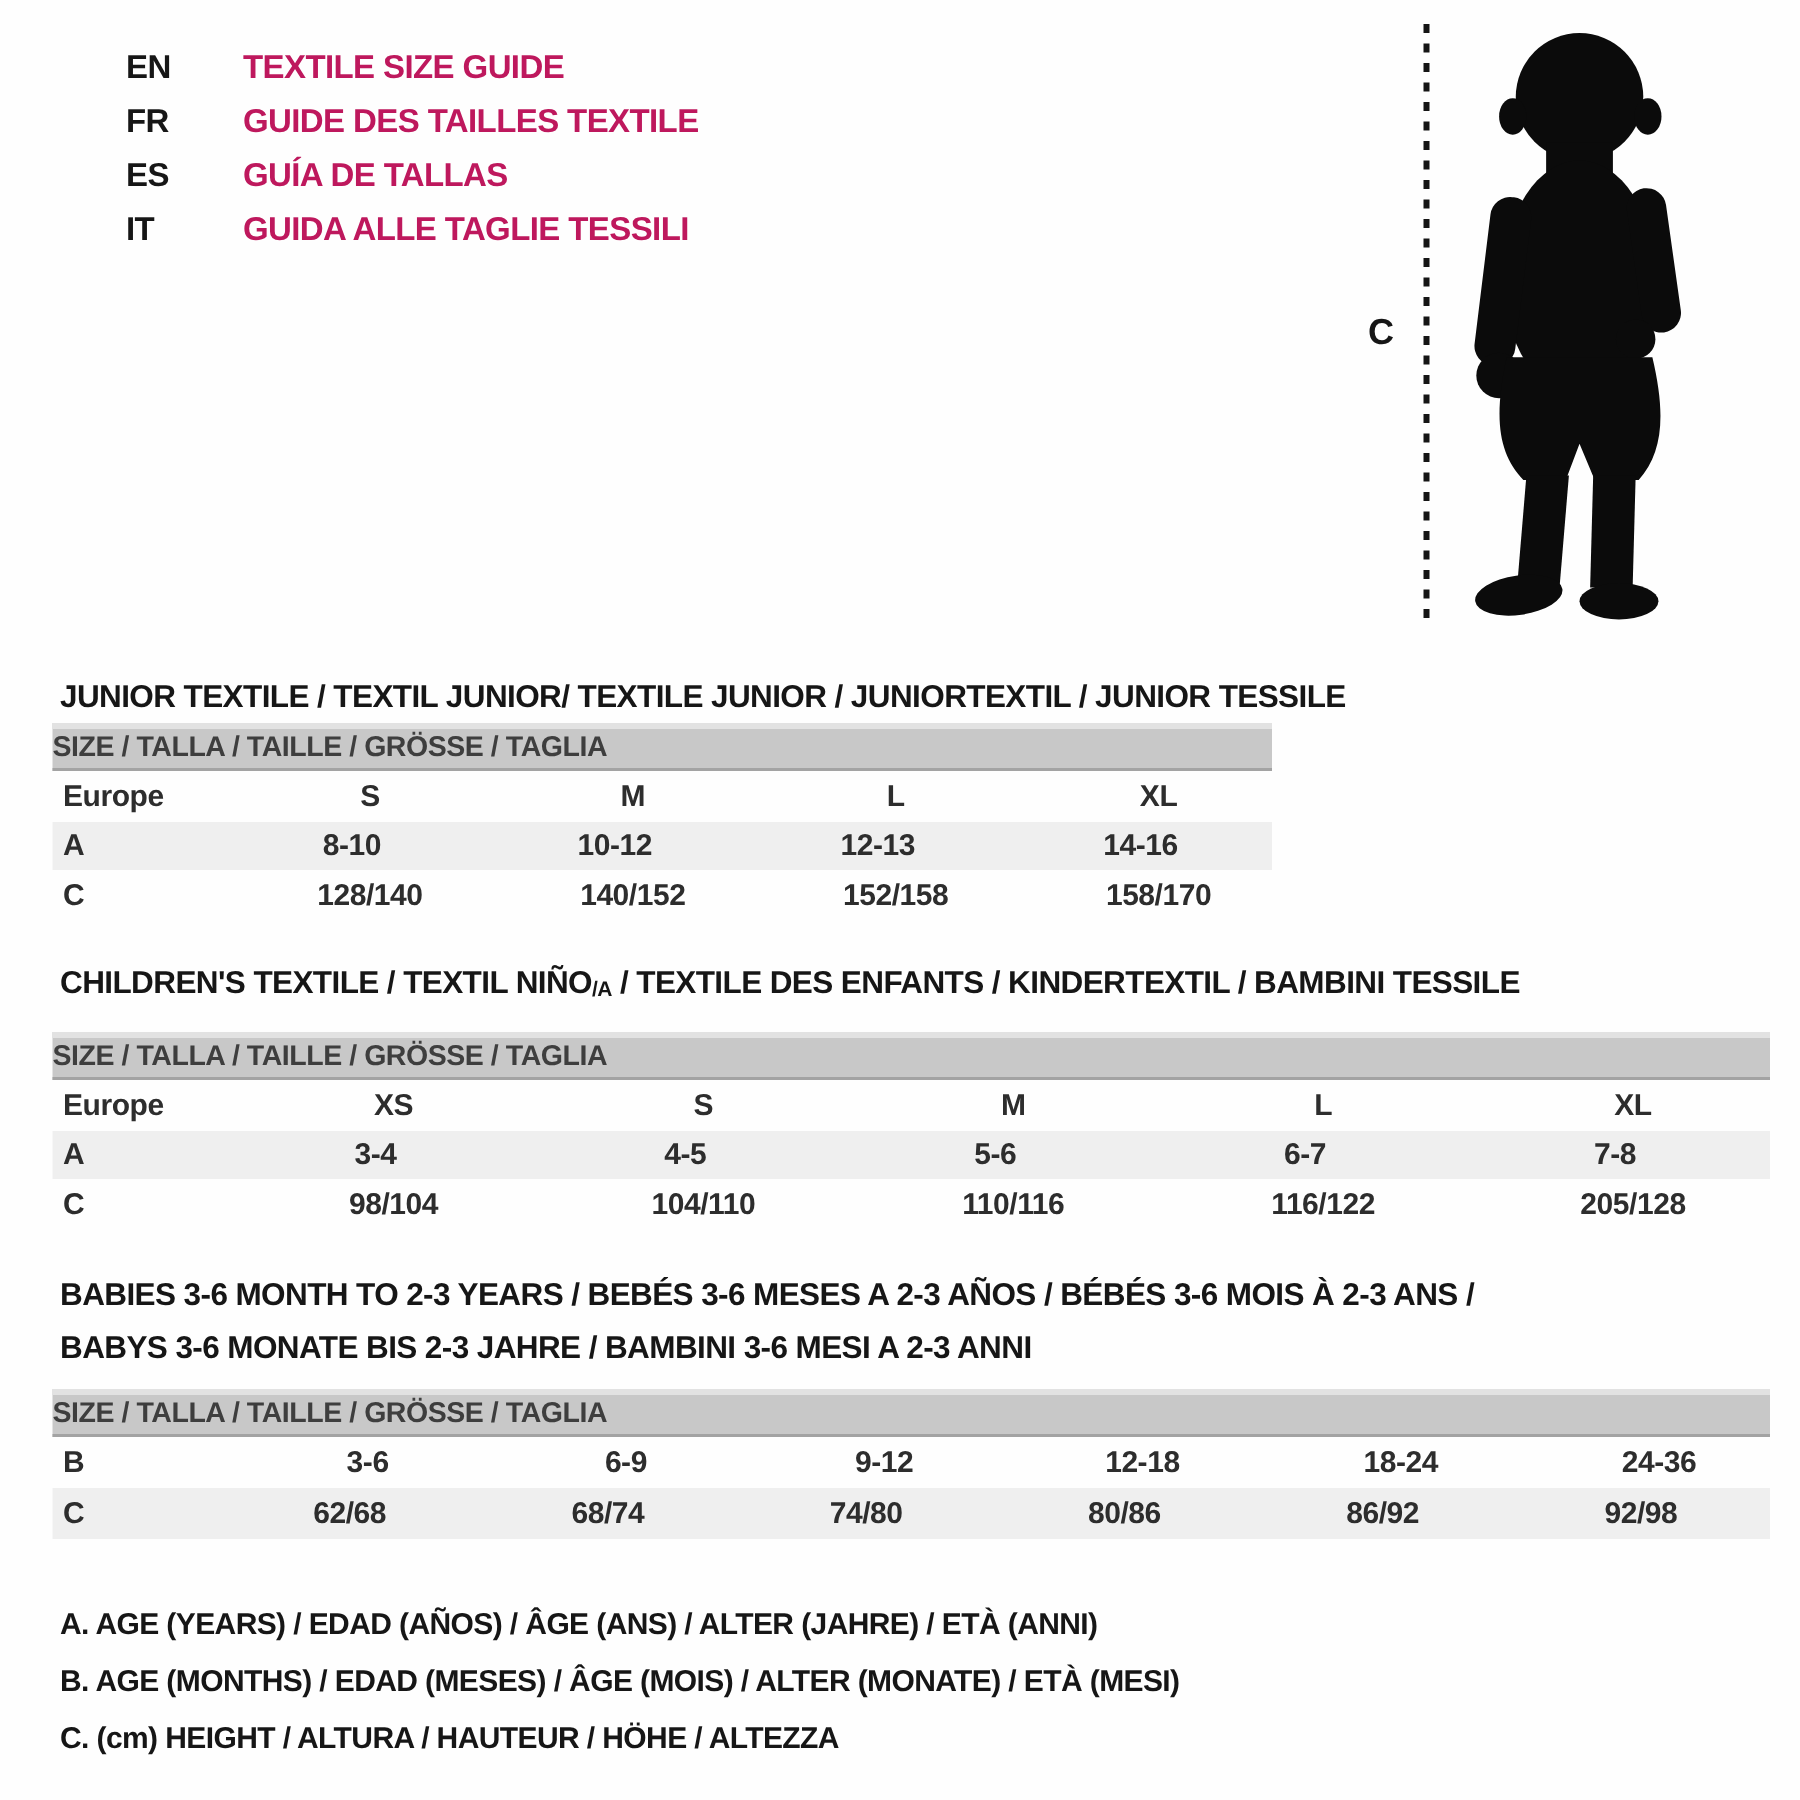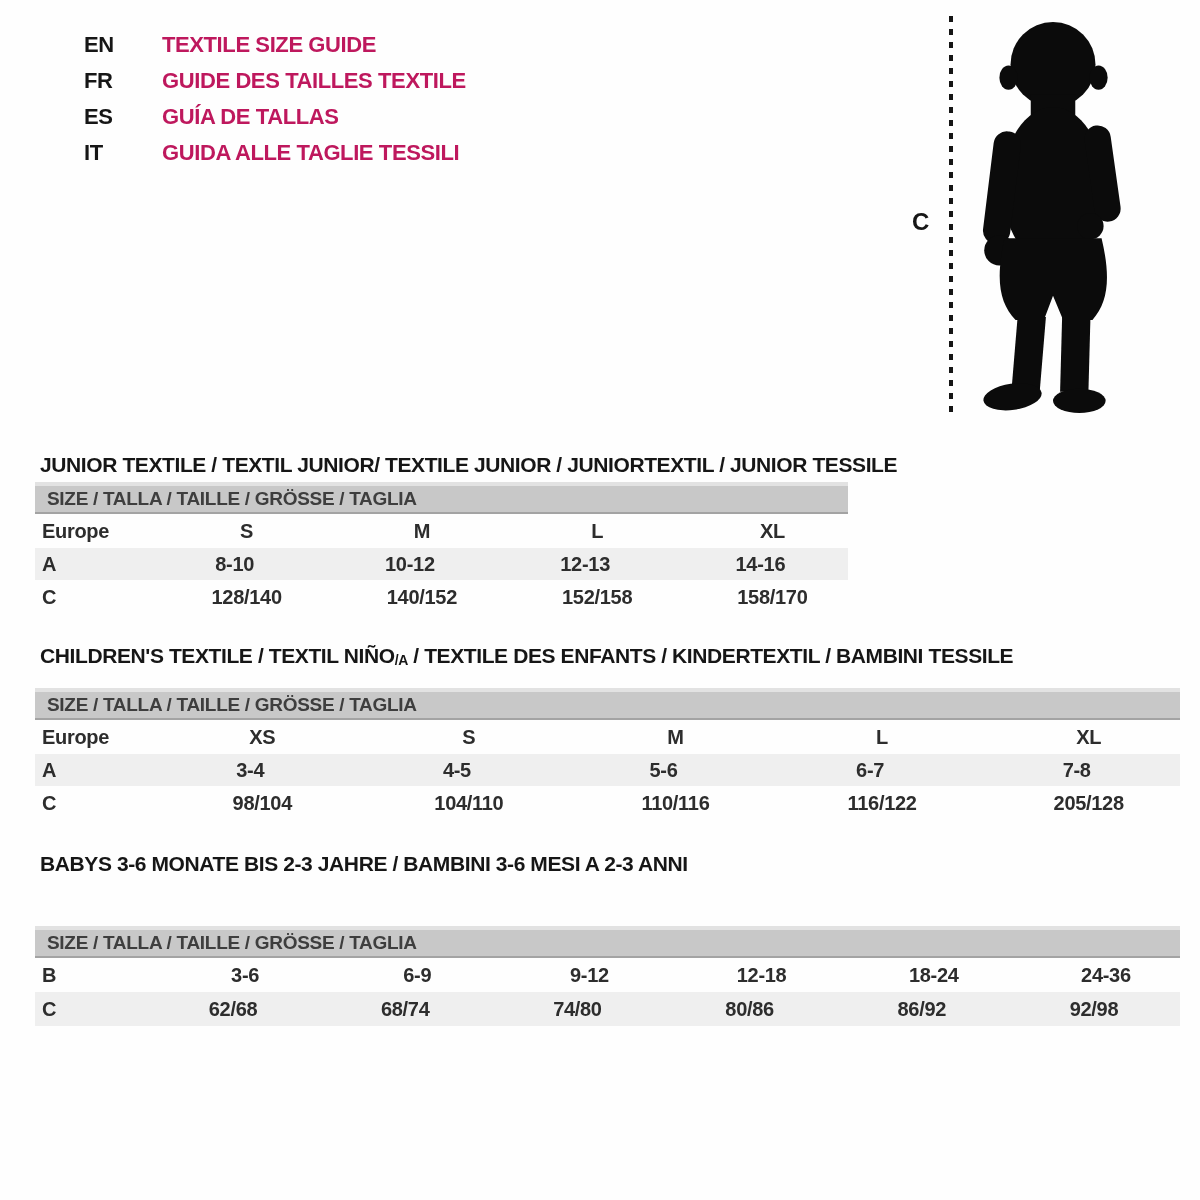--- a/index.html
+++ b/index.html
@@ -37,21 +37,21 @@
   }
   .title-sub{font-size:14px;vertical-align:-2px;}
 
   
   .size-table{position:absolute;}
   .thead{
     background:#c8c8c8;
     border-top:4px solid #e2e2e2;
     border-bottom:2px solid #a3a3a3;
     height:26px;line-height:26px;
-    padding-left:12px;
+    padding-left:0;
     font-size:19px;font-weight:700;letter-spacing:-0.3px;color:#3e3e3e;
     box-sizing:content-box;
   }
   .trow{display:flex;align-items:center;}
   .trow.h34{height:34px;}
   .trow.h32{height:32px;}
   .r-gray{background:#efefef;}
   .r-white{background:transparent;gap:24px;}
   .tcell{
     font-size:20px;font-weight:700;letter-spacing:-0.3px;color:#2d2d2d;
@@ -175,20 +175,21 @@
       <span class="tcell lbl">C</span>
       <span class="tcell">98/104</span>
       <span class="tcell">104/110</span>
       <span class="tcell">110/116</span>
       <span class="tcell">116/122</span>
       <span class="tcell">205/128</span>
     </div>
   </div>
 
   <div class="abs section-title" style="left:40px;top:846px;line-height:35px;">
+    <div>BABIES 3-6 MONTH TO 2-3 YEARS / BEBÉS 3-6 MESES A 2-3 AÑOS / BÉBÉS 3-6 MOIS À 2-3 ANS /</div>
     <div>BABYS 3-6 MONATE BIS 2-3 JAHRE / BAMBINI 3-6 MESI A 2-3 ANNI</div>
   </div>
   <div class="size-table" style="left:35px;top:926px;width:1145px;">
     <div class="thead">SIZE / TALLA / TAILLE / GRÖSSE / TAGLIA</div>
     <div class="trow h34 r-white">
       <span class="tcell lbl">B</span>
       <span class="tcell">3-6</span>
       <span class="tcell">6-9</span>
       <span class="tcell">9-12</span>
       <span class="tcell">12-18</span>
@@ -199,14 +200,19 @@
       <span class="tcell lbl">C</span>
       <span class="tcell">62/68</span>
       <span class="tcell">68/74</span>
       <span class="tcell">74/80</span>
       <span class="tcell">80/86</span>
       <span class="tcell">86/92</span>
       <span class="tcell">92/98</span>
     </div>
   </div>
 
+  <div class="abs legend-block">
+    <div class="legend-line">A. AGE (YEARS) / EDAD (AÑOS) / ÂGE (ANS) / ALTER (JAHRE) / ETÀ (ANNI)</div>
+    <div class="legend-line">B. AGE (MONTHS) / EDAD (MESES) / ÂGE (MOIS) / ALTER (MONATE) / ETÀ (MESI)</div>
+    <div class="legend-line">C. (cm) HEIGHT / ALTURA / HAUTEUR / HÖHE / ALTEZZA</div>
+  </div>
 
 </div>
 
 </body></html>

